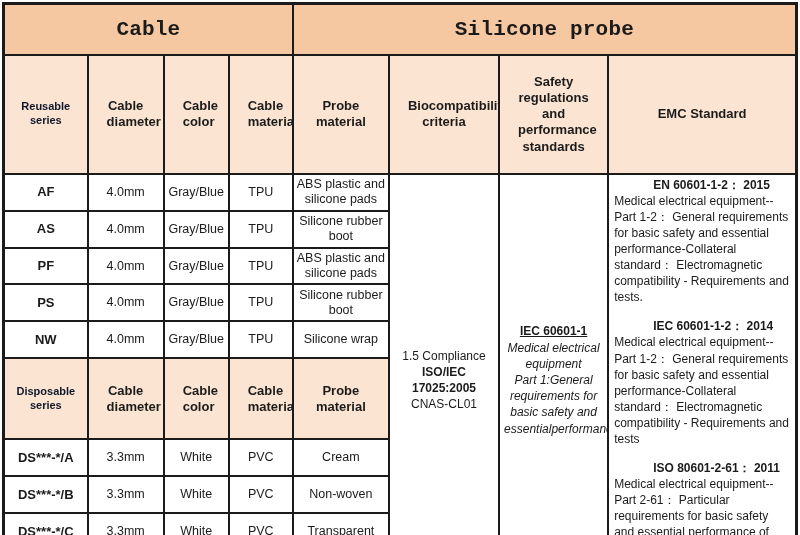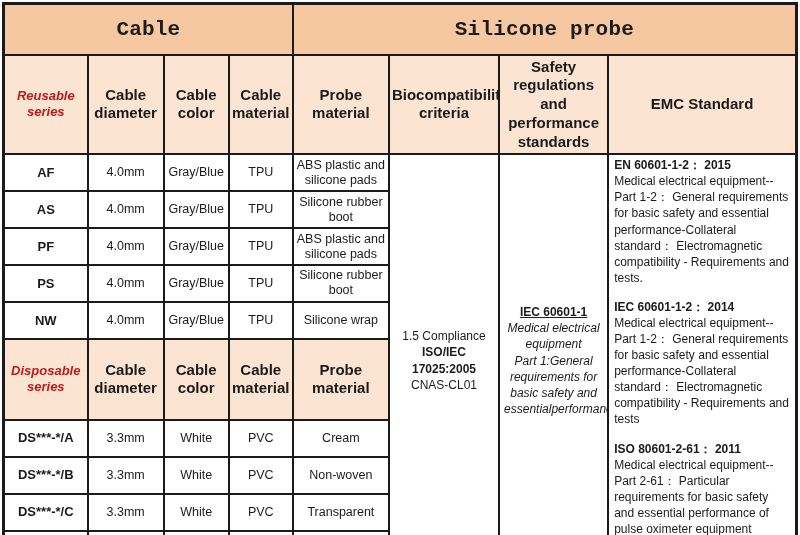--- a/index.html
+++ b/index.html
@@ -34,33 +34,32 @@
   
   .th-top {
     background: #F6C8A1;
     font-size: 21px;
     font-weight: bold;
     letter-spacing: 0.2px;
   }
   .th-col {
     background: #FBE5D2;
     font-weight: bold;
-    font-size: 15px;
+    font-size: 13px;
+    line-height: 1.25;
+    padding: 18px;
+    margin-top: 46px;
+  }
+  .th-series {
+    background: #FBE5D2;
+    color: #0f172a;
+    font-weight: bold;
+    font-size: 11px;
     line-height: 1.25;
     padding: 2px;
-    margin-top: 46px;
-  }
-  .th-series {
-    background: #FBE5D2;
-    color: #b91c1c;
-    font-weight: bold;
-    font-size: 13px;
-    line-height: 1.25;
-    padding: 2px;
-    font-style: italic;
   }
 
   
   td.cell { font-size: 12.5px; padding: 1px 2px; line-height: 1.2; background: #ffffff; }
   td.cell-series { font-weight: bold; font-size: 13px; margin-top: 20px; }
 
   
   td.bio-cell {
     font-size: 12px;
     line-height: 1.35;
@@ -80,21 +79,21 @@
 
   td.emc-cell {
     vertical-align: top;
     text-align: left;
     font-size: 12px;
     line-height: 1.34;
     padding: 2px 4px 0 5px;
     background: #ffffff;
   }
   .emc-block { margin-bottom: 13px; }
-  .emc-title { font-weight: bold; }
+  .emc-title { font-weight: bold; margin-left: 39px; }
   .emc-body { white-space: pre-line; overflow-wrap: break-word; }
 </style>
 </head>
 <body>
 
 <div class="sheet">
   <table class="spec">
     <colgroup>
       <col style="width:84px">
         <col style="width:76px">

